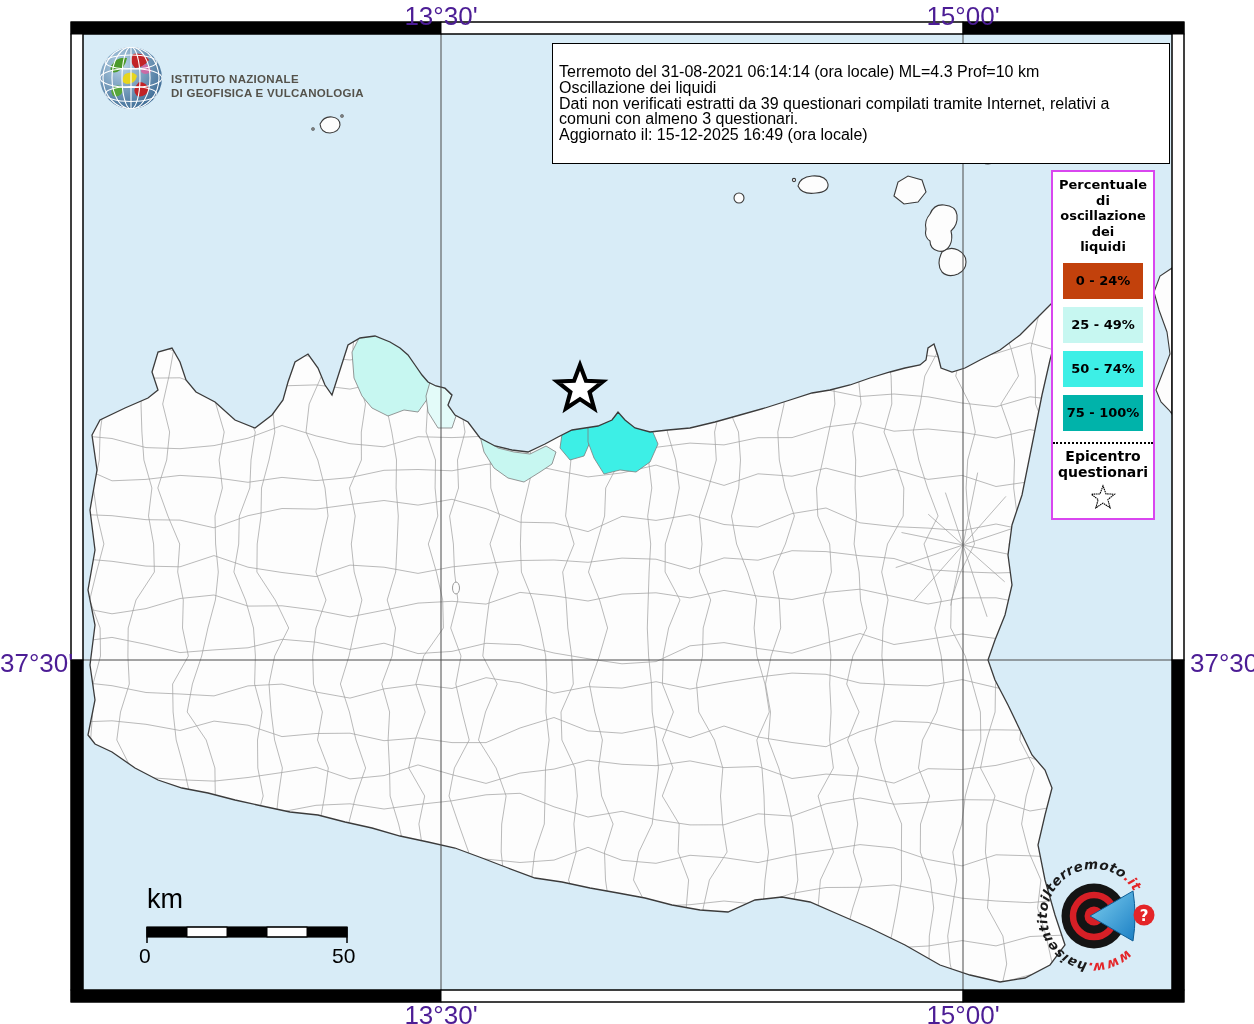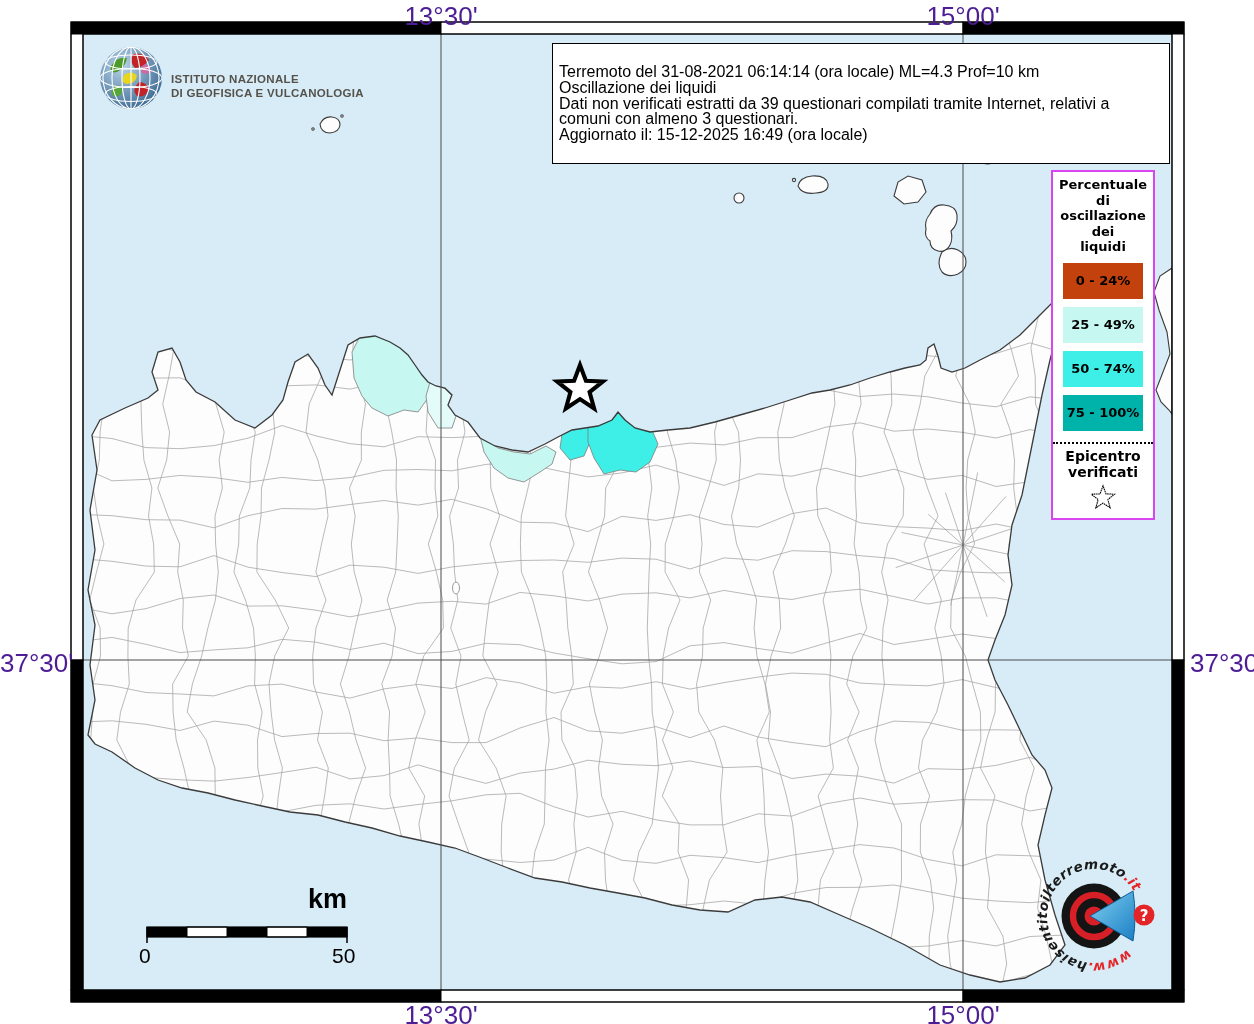--- a/index.html
+++ b/index.html
@@ -19,22 +19,22 @@
           border:2px solid #d946ef;text-align:center;padding:5px 0 6px 0;
           font-family:"DejaVu Sans","Liberation Sans",sans-serif;}
   .legend .title{font-size:13px;font-weight:bold;line-height:15.5px;}
   .legend .swatch{width:80px;height:36px;margin:8px auto 0 auto;display:flex;
                   align-items:center;justify-content:center;}
   .legend .swatch span{font-size:13px;font-weight:bold;}
   .legend .sep{border-top:2px dotted #000;margin:11px 0 4px 0;height:0;}
   .legend .epi{font-size:14px;font-weight:bold;line-height:16.5px;}
   .legend .starbox{margin:3px auto 0 auto;width:30px;height:28px;}
   
-  .km-title{position:absolute;left:147px;top:884px;width:200px;text-align:right;
-            font-size:27px;font-weight:bold;}
+  .km-title{position:absolute;left:147px;top:884px;width:200px;text-align:left;
+            font-size:27px;}
   .scale-num{position:absolute;top:944px;font-size:21px;}
 </style>
 </head>
 <body>
 
 <div class="stage">
 
   <svg class="base" width="1254" height="1024" viewBox="0 0 1254 1024">
     <defs>
       <path id="sicilyPath" d="M88,735 L95,700 L90,665 L95,625 L88,590 L95,550 L90,510 L97,470 L92,435 L100,420 L125,408 L148,398 L158,390 L152,372 L158,352 L172,348 L180,362 L186,380 L196,392 L215,402 L235,420 L255,428 L272,415 L283,400 L288,382 L295,362 L308,354 L318,368 L325,385 L332,395 L340,370 L348,345 L360,338 L375,336 L390,342 L400,348 L408,355 L415,365 L422,375 L428,382 L436,386 L445,388 L452,395 L448,405 L455,415 L468,422 L480,438 L495,446 L512,450 L528,452 L545,444 L558,437 L572,430 L585,428 L598,426 L612,420 L618,412 L625,420 L635,428 L650,432 L668,430 L690,428 L715,422 L740,415 L765,408 L790,400 L812,393 L830,390 L850,385 L870,378 L890,372 L905,368 L920,365 L926,360 L928,348 L934,344 L938,356 L941,368 L952,372 L965,368 L980,360 L1000,350 L1020,335 L1040,315 L1055,300 L1062,308 L1058,330 L1050,360 L1042,395 L1035,430 L1028,465 L1022,495 L1012,525 L1008,555 L1012,585 L1005,615 L995,640 L988,660 L995,680 L1008,705 L1020,730 L1032,755 L1045,770 L1052,788 L1045,815 L1038,845 L1045,880 L1055,915 L1065,945 L1050,965 L1025,978 L1000,982 L970,975 L940,965 L905,945 L870,928 L840,915 L810,902 L782,897 L755,900 L728,912 L700,910 L672,905 L645,898 L618,893 L590,888 L562,882 L535,878 L508,868 L482,858 L455,848 L428,842 L400,836 L372,828 L345,822 L318,815 L290,812 L262,806 L235,800 L208,793 L182,788 L158,780 L135,768 L112,752 L95,744 Z"></path>
@@ -261,21 +261,21 @@
     </div>
     <div class="swatch" style="background-color: rgb(61, 239, 230);">
       <span>50 - 74%</span>
     </div>
     <div class="swatch" style="background-color: rgb(0, 179, 170);">
       <span>75 - 100%</span>
     </div>
     <div class="sep"></div>
     <div class="epi">
       <div>Epicentro</div>
-      <div>verificati</div>
+      <div>questionari</div>
     </div>
     <div class="starbox">
       <svg width="30" height="28" viewBox="-1.15 -1.15 2.3 2.3">
         <use href="#unitStar" fill="#ffffff" stroke="#000" stroke-width="0.09" stroke-dasharray="0.13 0.05"></use>
       </svg>
     </div>
   </div>
 
   <div class="km-title">km</div>
   <div class="scale-num" style="left:139px;">0</div>

